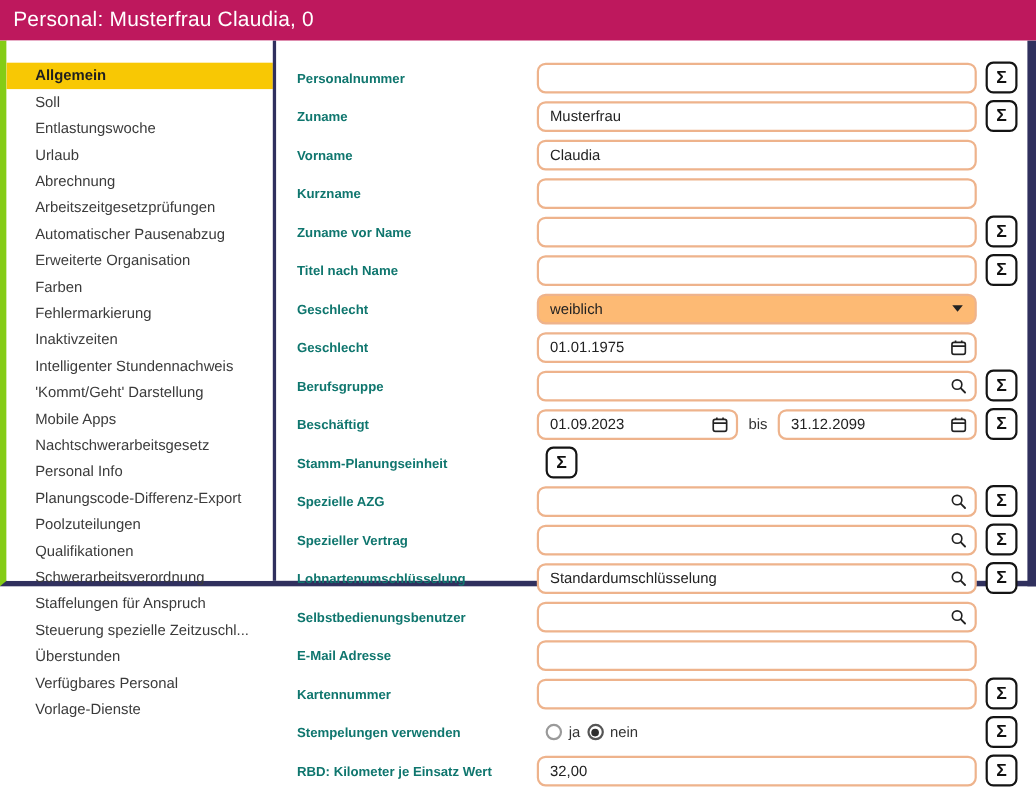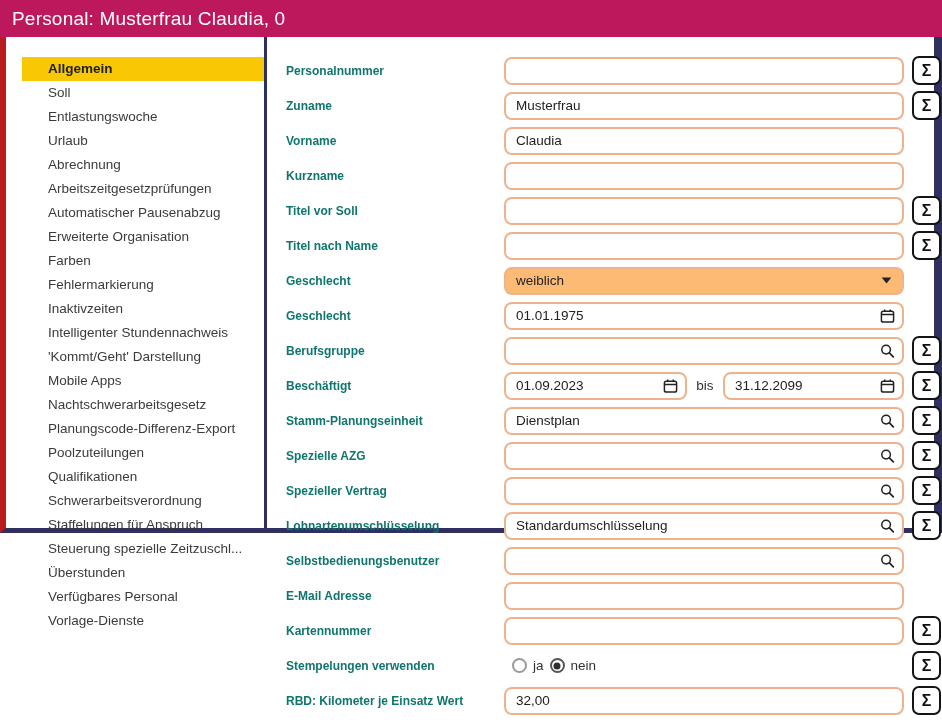--- a/index.html
+++ b/index.html
@@ -7,21 +7,21 @@
     width:942px;height:725px;overflow:hidden;background:#fff;
     font-family:"Liberation Sans",sans-serif;
     -webkit-font-smoothing:antialiased;
   }
   .titlebar{
     height:37px;background:#be185d;color:#fff;display:flex;align-items:center;
     padding:0 12px;font-size:19px;letter-spacing:.2px;
   }
   .window-body{
     display:flex;height:496px;background:#fff;box-sizing:border-box;
-    border-left:6px solid #b91c1c;border-right:8px solid #30305e;border-bottom:5px solid #30305e;padding-left:16px;
+    border-left:6px solid #84cc16;border-right:8px solid #30305e;border-bottom:5px solid #30305e;
   }
   .sidebar{width:242px;padding-top:20px;flex-shrink:0;background:#fff;}
   .sidebar-item{
     height:24px;line-height:24px;padding-left:26px;font-size:13.5px;color:#3b3b3b;
     white-space:nowrap;overflow:hidden;text-overflow:ellipsis;cursor:pointer;
   }
   .sidebar-item.selected{background:#f8c804;font-weight:700;color:#1f1f1f;}
   .vdivider{width:3px;background:#30305e;flex-shrink:0;}
   .main{flex:1;padding:16px 0 0 19px;box-sizing:border-box;}
   .form-row{display:flex;align-items:center;height:35px;}
@@ -79,20 +79,21 @@
     <div class="sidebar-item">Arbeitszeitgesetzprüfungen</div>
     <div class="sidebar-item">Automatischer Pausenabzug</div>
     <div class="sidebar-item">Erweiterte Organisation</div>
     <div class="sidebar-item">Farben</div>
     <div class="sidebar-item">Fehlermarkierung</div>
     <div class="sidebar-item">Inaktivzeiten</div>
     <div class="sidebar-item">Intelligenter Stundennachweis</div>
     <div class="sidebar-item">'Kommt/Geht' Darstellung</div>
     <div class="sidebar-item">Mobile Apps</div>
     <div class="sidebar-item">Nachtschwerarbeitsgesetz</div>
+    <div class="sidebar-item">Personal Info</div>
     <div class="sidebar-item">Planungscode-Differenz-Export</div>
     <div class="sidebar-item">Poolzuteilungen</div>
     <div class="sidebar-item">Qualifikationen</div>
     <div class="sidebar-item">Schwerarbeitsverordnung</div>
     <div class="sidebar-item">Staffelungen für Anspruch</div>
     <div class="sidebar-item">Steuerung spezielle Zeitzuschl...</div>
     <div class="sidebar-item">Überstunden</div>
     <div class="sidebar-item">Verfügbares Personal</div>
     <div class="sidebar-item">Vorlage-Dienste</div>
   </div>
@@ -133,21 +134,21 @@
     <div class="form-row">
       <div class="form-label">Kurzname</div>
       <div class="field-area">
         <div class="fieldbox">
           <input class="txt" type="text" value="" style="">
         </div>
       </div>
     </div>
 
     <div class="form-row">
-      <div class="form-label">Titel vor Soll</div>
+      <div class="form-label">Zuname vor Name</div>
       <div class="field-area">
         <div class="fieldbox">
           <input class="txt" type="text" value="" style="">
         </div>
         <button class="sigma-btn">Σ</button>
       </div>
     </div>
 
     <div class="form-row">
       <div class="form-label">Titel nach Name</div>
@@ -234,29 +235,20 @@
             </button>
           </div>
         </div>
         <button class="sigma-btn">Σ</button>
       </div>
     </div>
 
     <div class="form-row">
       <div class="form-label">Stamm-Planungseinheit</div>
       <div class="field-area">
-        <div class="fieldbox">
-          <input class="txt icon-pad" type="text" value="Dienstplan" style="">
-          <button class="field-icon">
-            <svg width="15" height="15" viewBox="0 0 16 16">
-                <circle cx="6.5" cy="6.5" r="4.6" fill="none" stroke="#222" stroke-width="1.6"></circle>
-                <line x1="10" y1="10" x2="14.2" y2="14.2" stroke="#222" stroke-width="1.8" stroke-linecap="round"></line>
-              </svg>
-          </button>
-        </div>
         <button class="sigma-btn">Σ</button>
       </div>
     </div>
 
     <div class="form-row">
       <div class="form-label">Spezielle AZG</div>
       <div class="field-area">
         <div class="fieldbox">
           <input class="txt icon-pad" type="text" value="" style="">
           <button class="field-icon">

